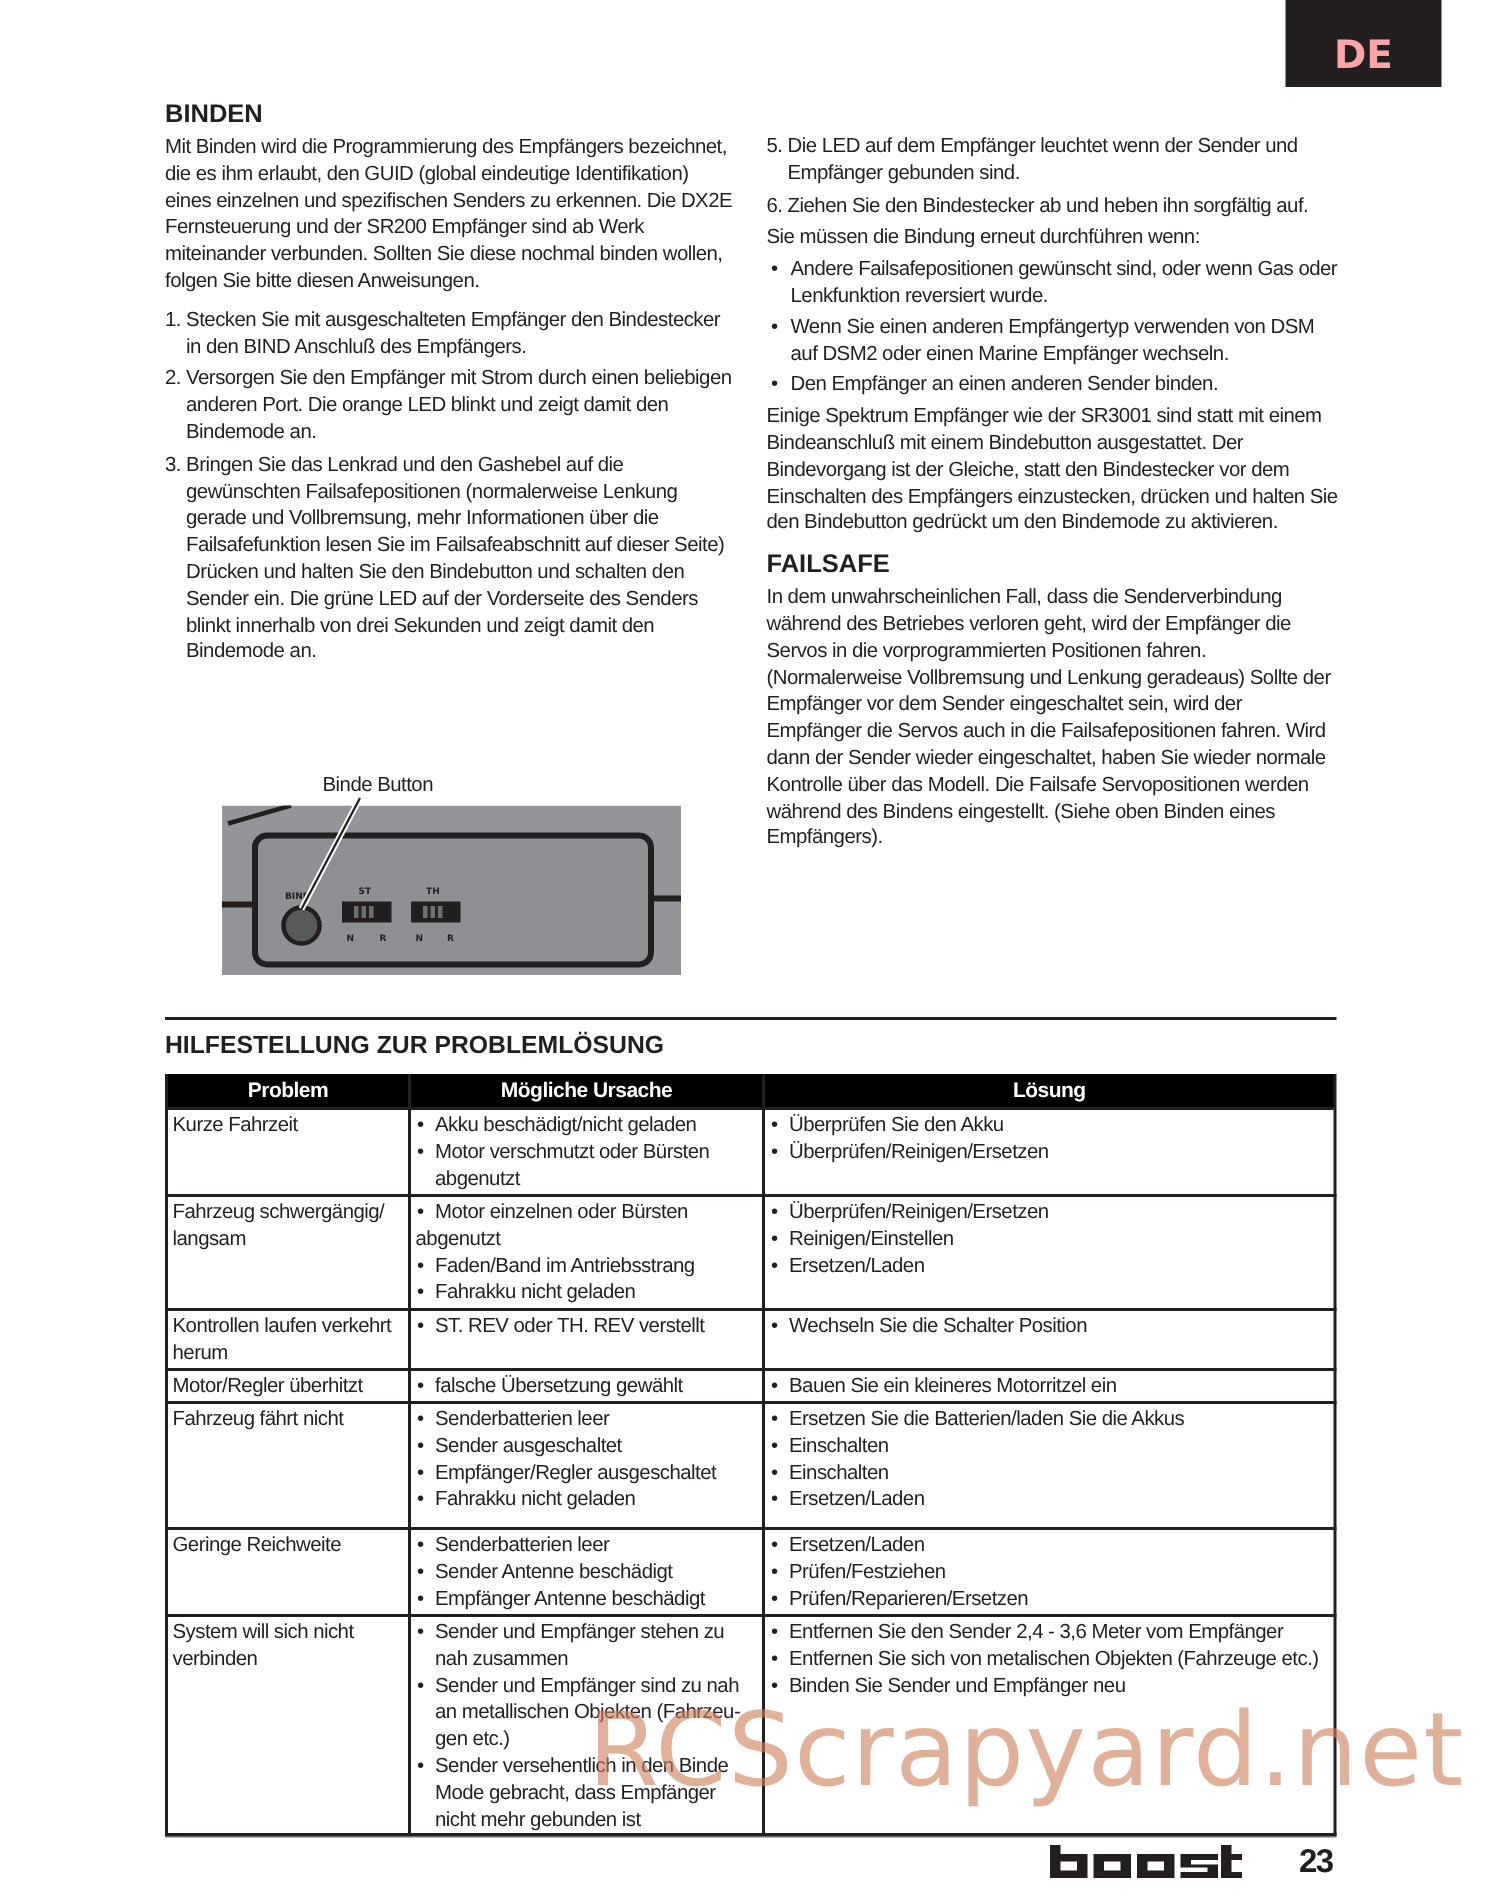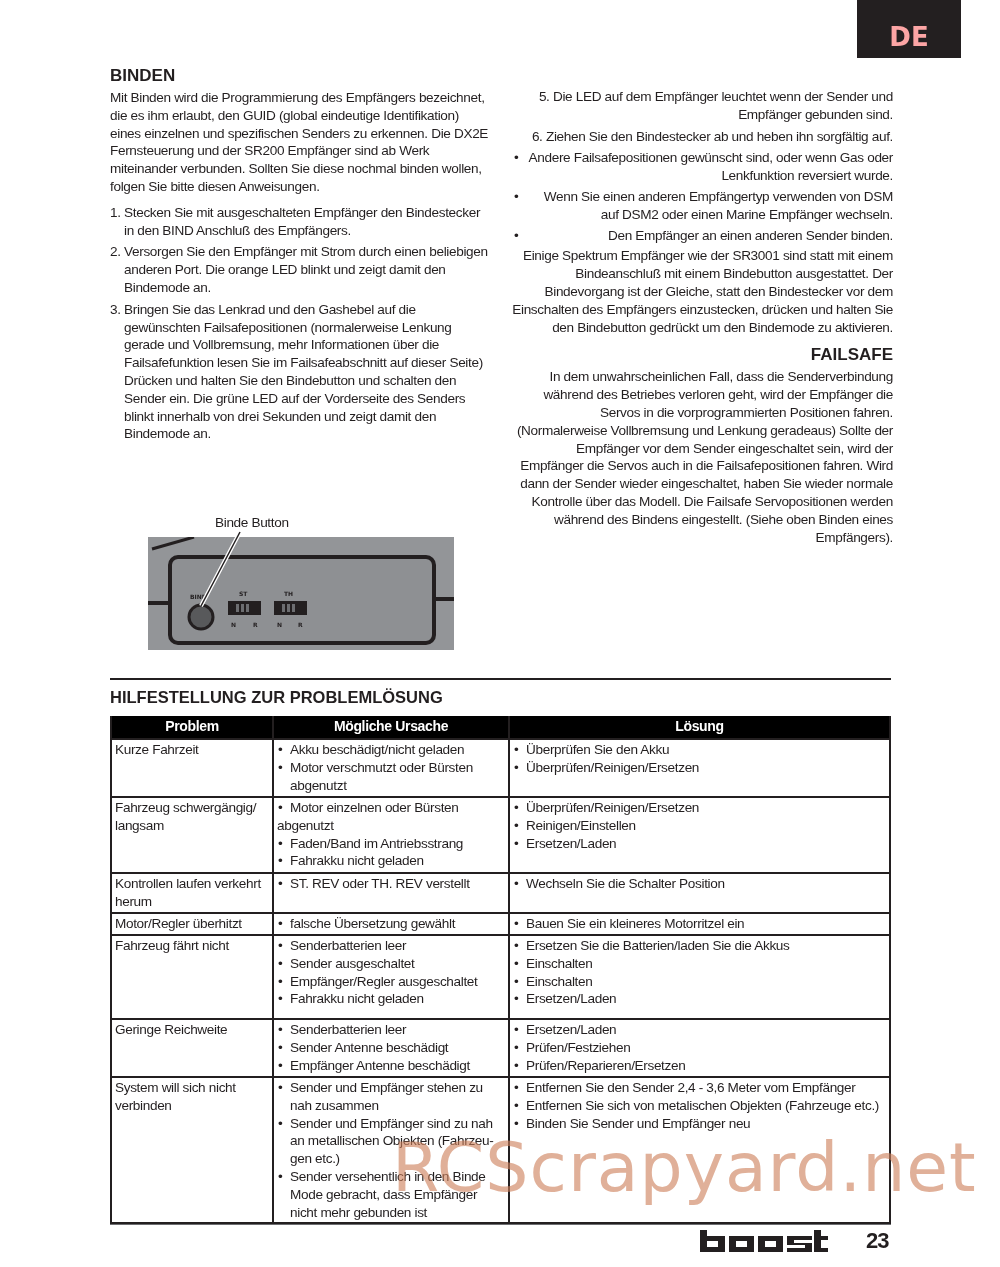--- a/index.html
+++ b/index.html
@@ -6,21 +6,21 @@
   body { width: 1000px; height: 1267px; position: relative; overflow: hidden;
          font-family: "Liberation Sans Narrow", "Liberation Sans", sans-serif; color: #231f20; }
 
   .lang-tab { position: absolute; left: 857px; top: 0; width: 104px; height: 58px; background: #231f20;
               color: #fca5a5; font-family: "DejaVu Sans", sans-serif; font-weight: bold; font-size: 26px;
               display: flex; align-items: flex-end; justify-content: center; padding-bottom: 0; box-sizing: border-box; }
   .lang-tab span { display: block; margin-bottom: 6px; }
 
   .col { position: absolute; font-size: 13.6px; line-height: 17.8px; letter-spacing: -0.35px; }
   .col-left { left: 110px; top: 65px; width: 382px; }
-  .col-right { left: 511px; top: 88px; width: 382px; text-align: right; }
+  .col-right { left: 511px; top: 88px; width: 382px; }
 
   h2 { font-family: "Liberation Sans", sans-serif; font-weight: bold; font-size: 17px; margin: 0 0 2px 0;
        letter-spacing: 0; color: #231f20; line-height: 22px; }
   p { margin: 0; }
   ol.steps { list-style: none; padding: 0; margin: 8px 0 0 0; }
   ol.steps li { padding-left: 14px; text-indent: -14px; margin-bottom: 4px; }
   ul.bullets { list-style: none; padding: 0; margin: 3px 0 3px 0; }
   ul.bullets li { padding-left: 16px; position: relative; margin-bottom: 3px; }
   ul.bullets li::before { content: "\2022"; position: absolute; left: 3px; top: 0; }
   .failsafe-h { margin-top: 8px; }
@@ -98,20 +98,21 @@
 <svg style="position:absolute;left:148px;top:530px;width:120px;height:80px;overflow:visible" xmlns="http://www.w3.org/2000/svg">
   <line x1="92" y1="2" x2="53" y2="76" stroke="#ffffff" stroke-width="4"></line>
   <line x1="92" y1="2" x2="53" y2="76" stroke="#231f20" stroke-width="1.5"></line>
 </svg>
 
 <div class="col col-right">
   <ol class="steps" style="margin-top:0">
     <li>5. Die LED auf dem Empfänger leuchtet wenn der Sender und Empfänger gebunden sind.</li>
     <li>6. Ziehen Sie den Bindestecker ab und heben ihn sorgfältig auf.</li>
   </ol>
+  <p>Sie müssen die Bindung erneut durchführen wenn:</p>
   <ul class="bullets">
     <li>Andere Failsafepositionen gewünscht sind,  oder wenn Gas oder Lenkfunktion reversiert wurde.</li>
     <li>Wenn Sie einen anderen Empfängertyp verwenden von DSM auf DSM2 oder einen Marine Empfänger wechseln.</li>
     <li>Den Empfänger an einen anderen Sender binden.</li>
   </ul>
   <p>Einige Spektrum Empfänger wie der SR3001 sind statt mit einem Bindeanschluß mit einem Bindebutton ausgestattet. Der Bindevorgang ist der Gleiche, statt den Bindestecker vor dem Einschalten des Empfängers einzustecken, drücken und halten Sie den Bindebutton gedrückt um den Bindemode zu aktivieren.</p>
   <h2 class="failsafe-h">FAILSAFE</h2>
   <p>In dem unwahrscheinlichen Fall, dass die Senderverbindung während des Betriebes verloren geht, wird der Empfänger die Servos in die vorprogrammierten Positionen fahren. (Normalerweise Vollbremsung und Lenkung geradeaus) Sollte der Empfänger vor dem Sender eingeschaltet sein, wird der Empfänger die Servos auch in die Failsafepositionen fahren. Wird dann der Sender wieder eingeschaltet,  haben Sie wieder normale Kontrolle über das Modell. Die Failsafe Servopositionen  werden während des Bindens eingestellt. (Siehe oben Binden eines Empfängers).</p>
 </div>
 

